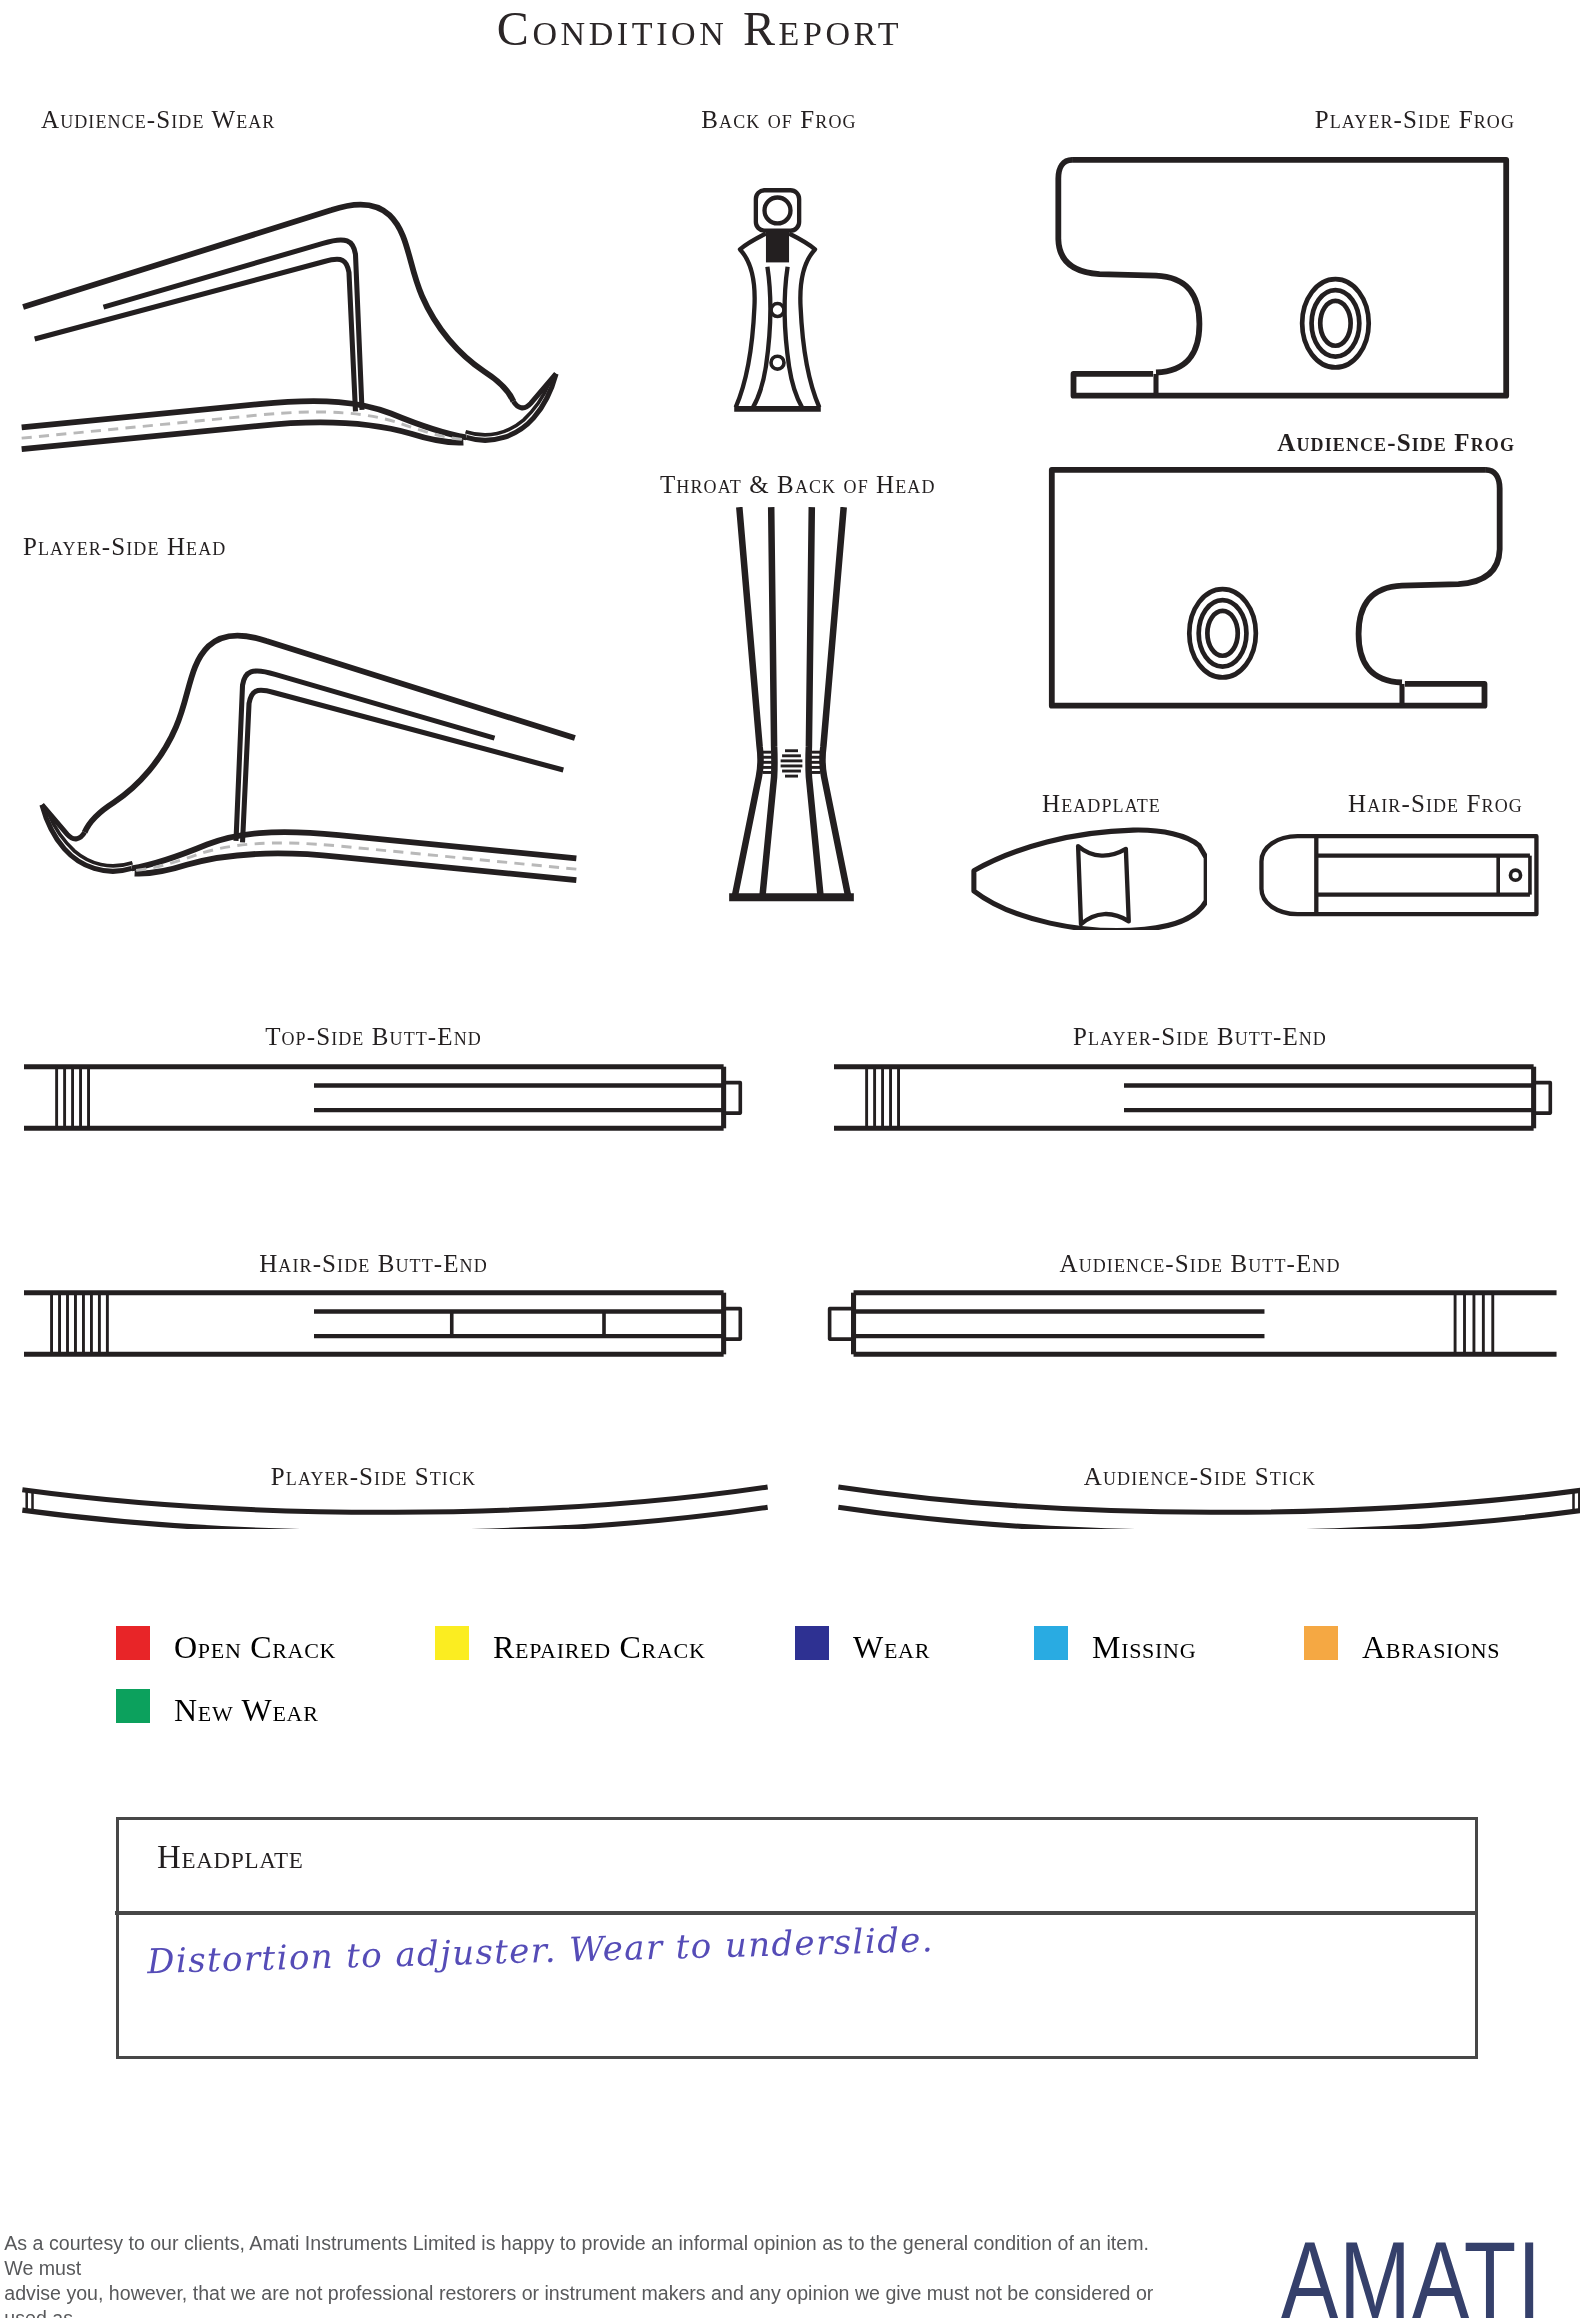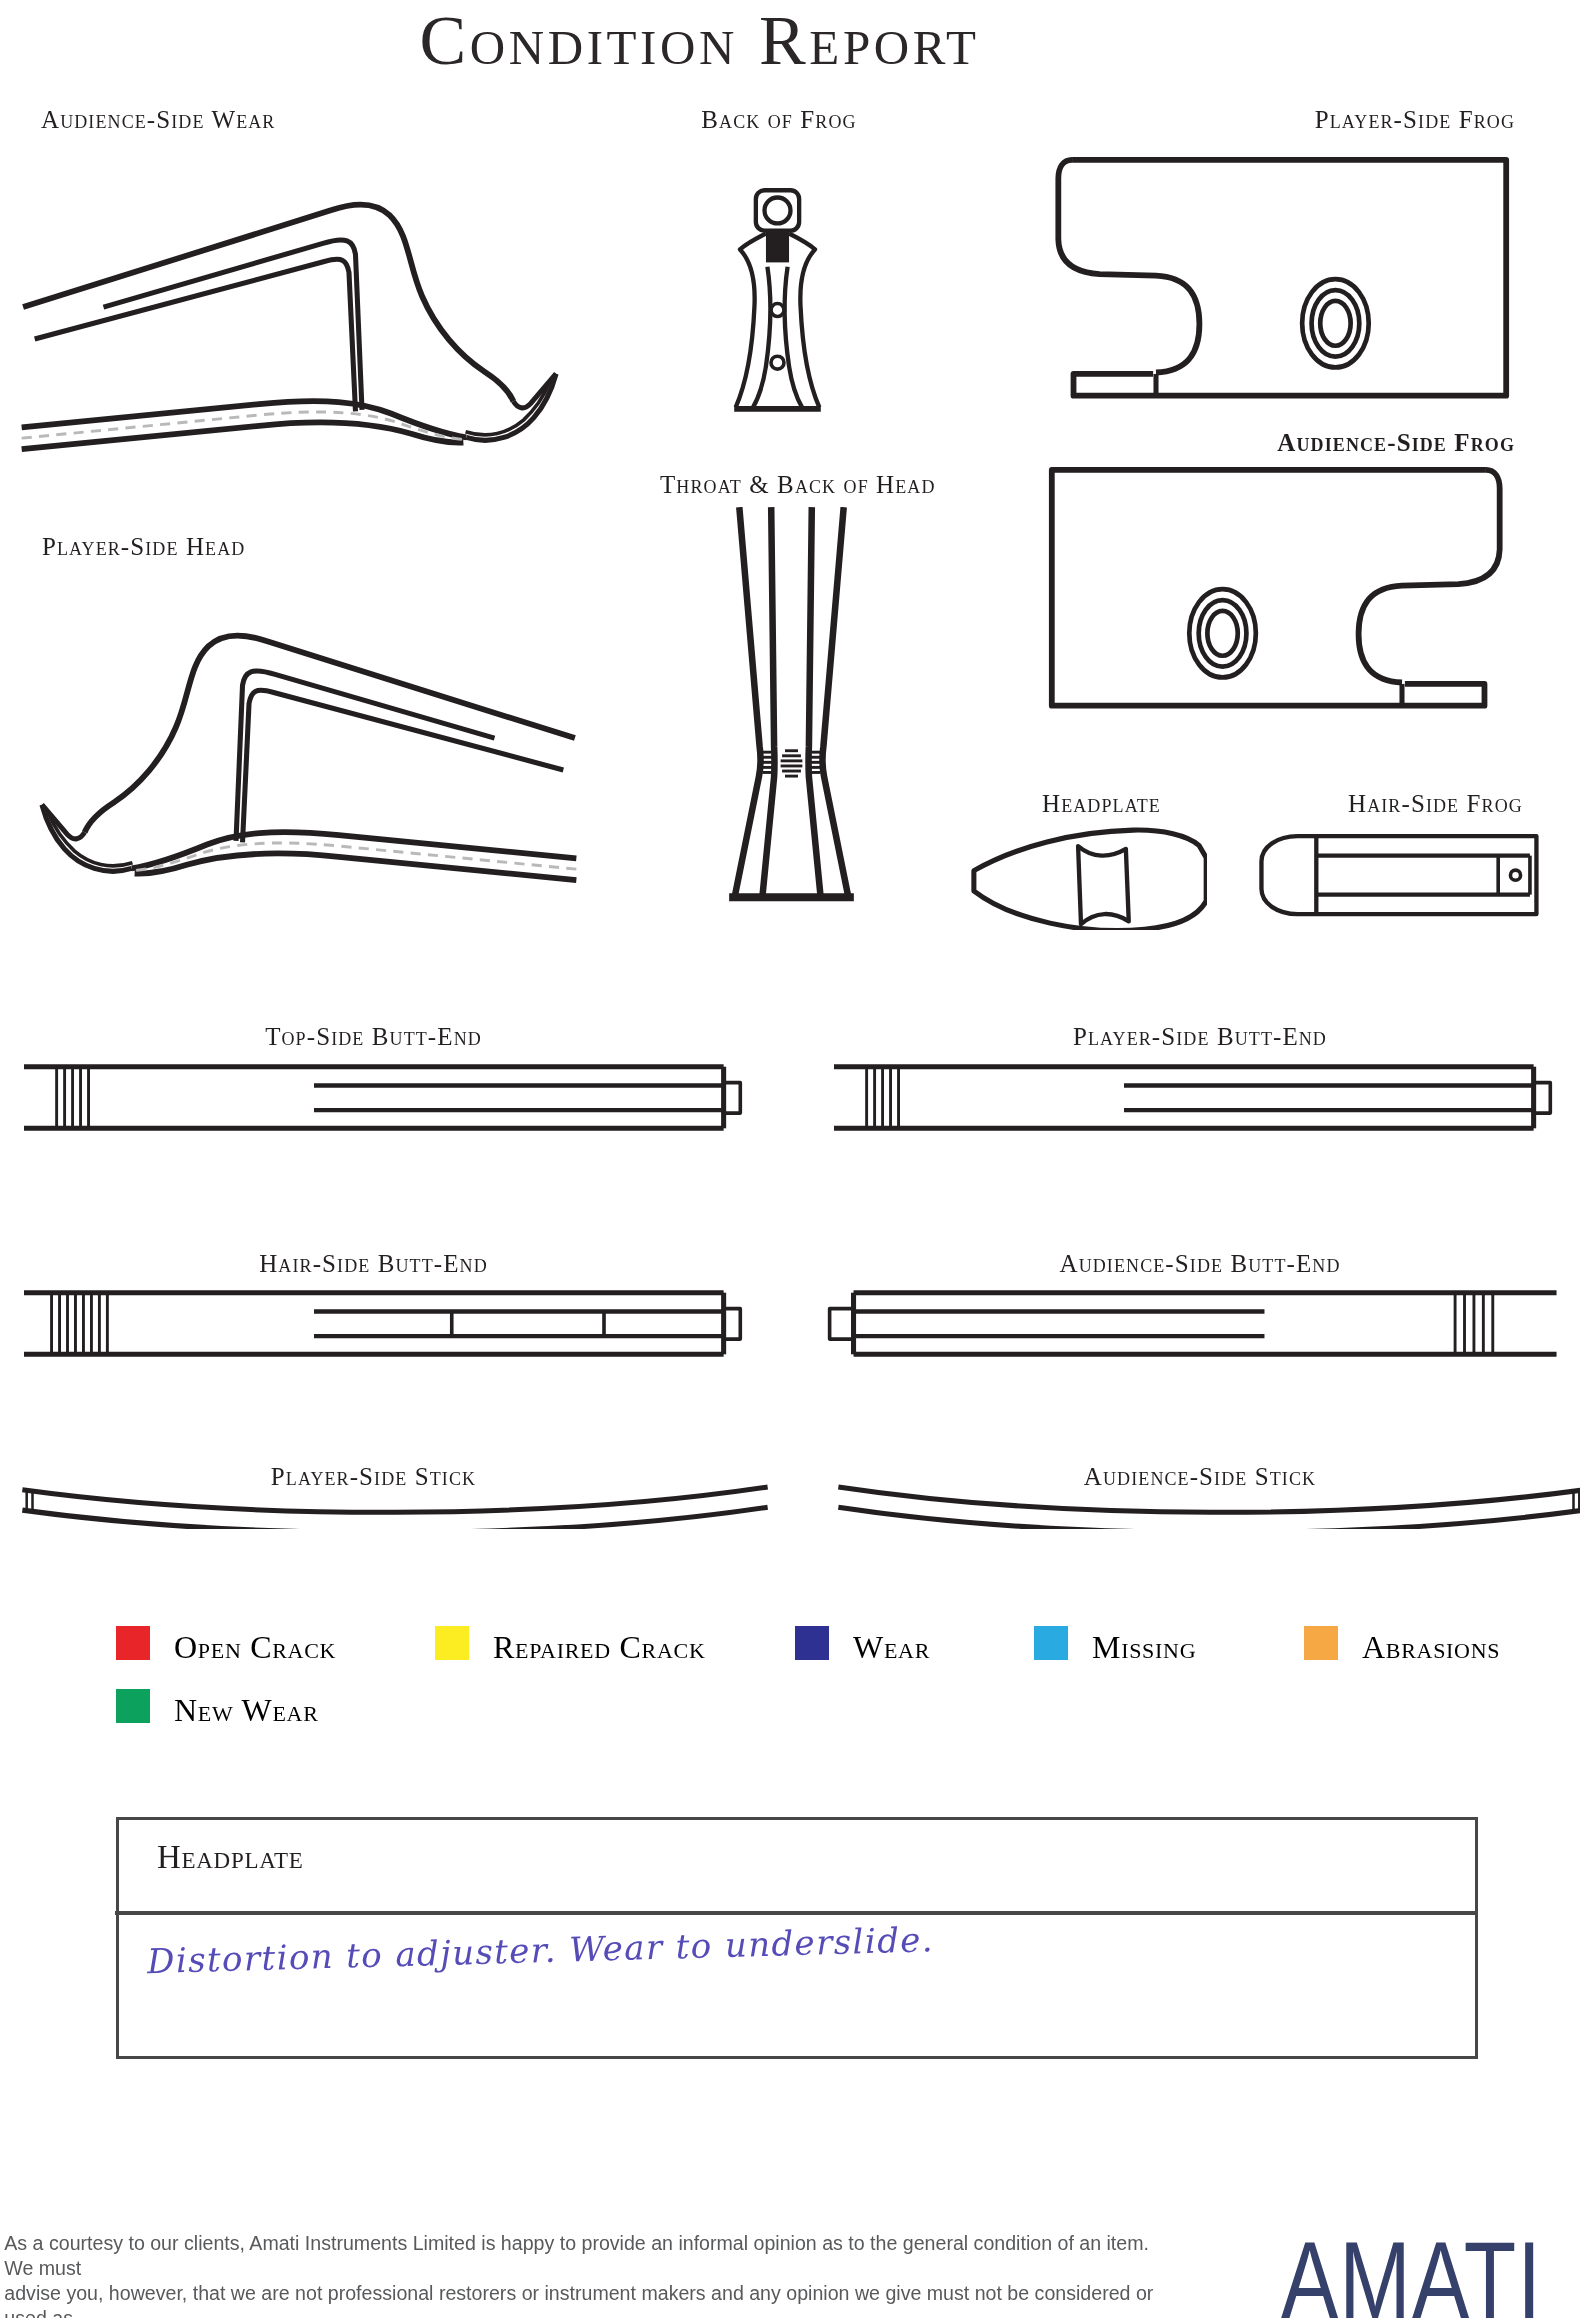--- a/index.html
+++ b/index.html
@@ -1,20 +1,20 @@
 <!DOCTYPE html>
 <html style="font-size:11.6px"><head>
 <meta charset="utf-8">
 <style>
   html,body{margin:0;padding:0;background:#ffffff;}
   #page{position:relative;width:1581px;height:2319px;background:#fff;overflow:hidden;
         font-family:"Liberation Serif", serif;color:#231f20;}
   .abs{position:absolute;}
   #title{left:0;top:1.4px;width:1399px;text-align:center;
-         font-variant:small-caps;font-size:70px;letter-spacing:3.6px;color:#2b2627;}
+         font-variant:small-caps;font-size:48px;letter-spacing:3.6px;color:#2b2627;}
   .dlabel{font-variant:small-caps;font-size:25px;letter-spacing:1.1px;color:#231f20;white-space:nowrap;}
   .c{text-align:center;} .r{text-align:right;}
   .diagram path,.diagram line,.diagram rect,.diagram circle,.diagram ellipse{
       stroke:#231f20;fill:none;stroke-linejoin:round;}
   .diagram .fill{fill:#231f20;stroke:none;}
   .diagram .dash{stroke:#b9b9b9;stroke-dasharray:14 10;}
   .legend-swatch{position:absolute;width:34px;height:34px;}
   .legend-label{position:absolute;font-variant:small-caps;font-size:32px;letter-spacing:0.7px;color:#000000;white-space:nowrap;}
   #comments-box{left:116px;top:1817px;width:1356px;height:236px;border:3.6px solid #474747;}
   #comments-heading{position:absolute;left:38px;top:19px;font-variant:small-caps;font-size:33px;letter-spacing:0.7px;}
@@ -77,21 +77,21 @@
     <g transform="translate(640,0) scale(-1,1)">
       <path stroke-width="8" d="M34,8 H634 V334 H36 V304 H146"></path>
       <path stroke-width="8" d="M150,302 C196,300 210,272 210,235 C210,198 196,170 150,168 L72,166 C40,164 16,152 15,118 L15,34 C15,18 22,8 34,8"></path>
       <path stroke-width="7" d="M150,304 V334"></path>
       <ellipse cx="398" cy="234" rx="46" ry="61" stroke-width="6.5"></ellipse>
       <ellipse cx="398" cy="234" rx="33" ry="46" stroke-width="6.5"></ellipse>
       <ellipse cx="398" cy="234" rx="21" ry="31" stroke-width="6.5"></ellipse>
     </g>
   </svg>
 
-  <div class="abs dlabel" style="left:42px;top:533px;">Player-Side Head</div>
+  <div class="abs dlabel" style="left:23px;top:533px;">Player-Side Head</div>
   <svg class="abs diagram" style="left:20px;top:573px;" width="558" height="315" viewBox="0 0 770 435">
     <g transform="translate(770,0) scale(-1,1)">
       <path stroke-width="8" d="M4,228 L430,94 C468,81 493,85 510,101 C537,127 536,170 555,213 C574,257 606,294 641,317 C663,331 675,344 681,358"></path>
       <path stroke-width="7" d="M681,358 C687,368 696,371 705,361 L740,320"></path>
       <path stroke-width="7" d="M740,320 C733,346 723,365 709,381 C687,406 652,419 616,408"></path>
       <path stroke-width="5" d="M731,332 C722,354 710,370 695,384 C674,402 646,410 615,400"></path>
       <path stroke-width="7" d="M115,228 L418,140 C450,130 460,136 463,155 L472,370"></path>
       <path stroke-width="7" d="M20,272 L420,165 C445,158 451,163 454,180 L463,372"></path>
       <path stroke-width="8" d="M2,394 L330,362 C420,353 472,359 512,375 C546,389 584,403 616,408"></path>
       <path stroke-width="8" d="M2,424 L330,392 C425,382 492,389 540,403 C565,411 592,416 612,415"></path>

